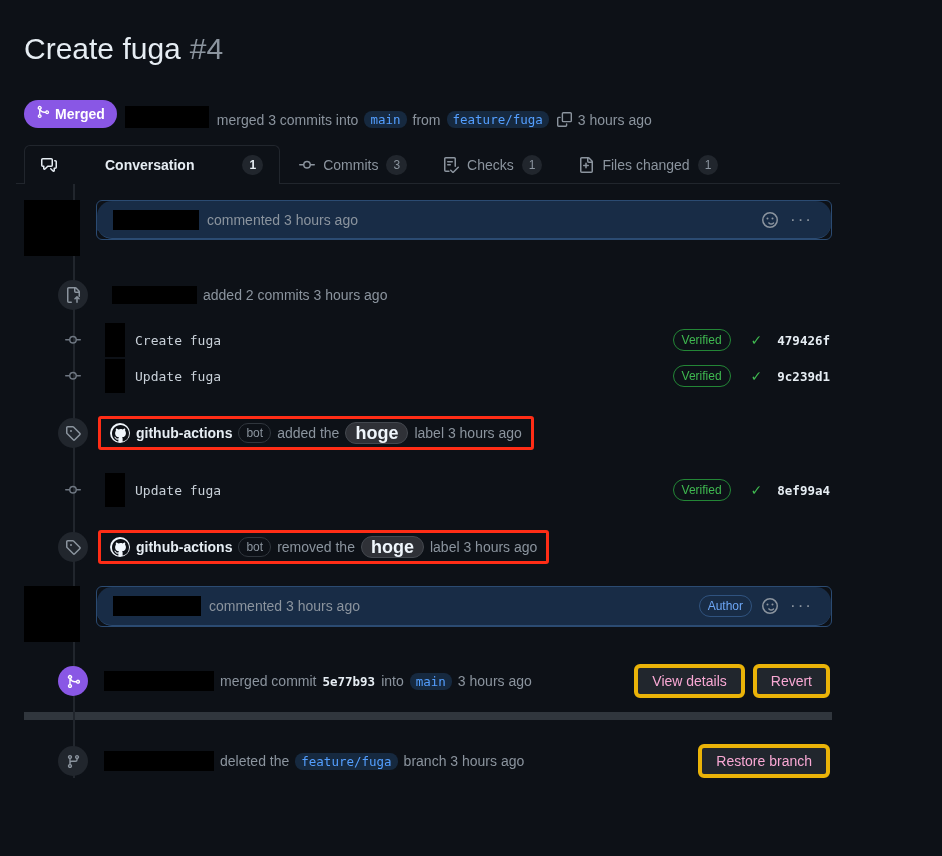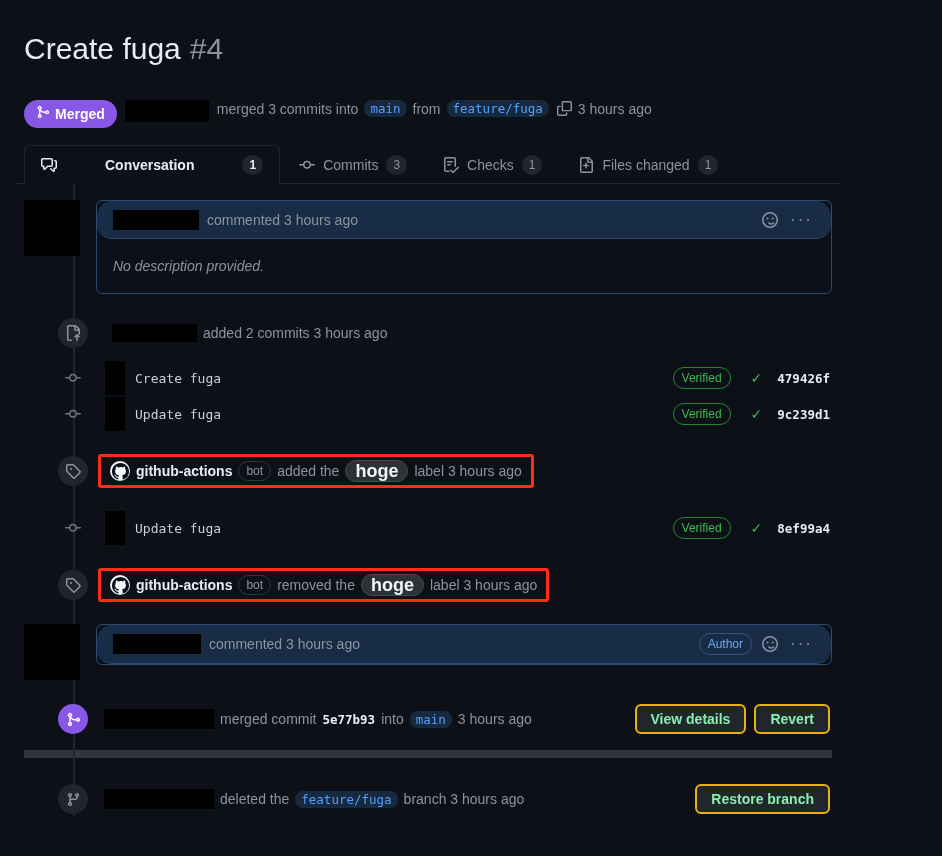--- a/index.html
+++ b/index.html
@@ -15,21 +15,21 @@
 
   
   .title-row { padding: 10px 8px 0 8px; }
   .pr-title {
     font-size: 30px; font-weight: 400; line-height: 38px;
     color: #e6edf3; display: flex; align-items: baseline; gap: 9px;
   }
   .pr-number { color: #8b949e; font-weight: 400; }
 
   
-  .subhead { display: flex; align-items: flex-start; gap: 8px; padding: 12px 8px 0 8px; }
+  .subhead { display: flex; align-items: flex-end; gap: 8px; padding: 12px 8px 0 8px; }
   .state-badge {
     display: inline-flex; align-items: center; gap: 5px;
     background: #8957e5; color: #fff;
     border-radius: 999px; padding: 5px 12px;
     font-size: 14px; font-weight: 600; line-height: 18px;
   }
   .redact { background: #000; display: inline-block; vertical-align: middle; }
   .subhead-text { font-size: 14px; color: #8b949e; display: flex; align-items: center; gap: 6px; }
   .branch-chip {
     background: #16293f; color: #549fff;
@@ -123,22 +123,22 @@
   .commit-dot { width: 30px; flex: 0 0 30px; margin-left: 26px; display: flex;
                 align-items: center; justify-content: center; color: #6e7681; z-index: 2; }
   .commit-av { width: 20px; height: 24px; background: #000; flex: 0 0 20px; margin-left: 17px; }
   .commit-msg { margin-left: 10px; font-family: "DejaVu Sans Mono", monospace;
                 font-size: 13px; color: #c9d1d9; flex: 1; }
   .verified { border: 1px solid #238636; color: #3fb950; border-radius: 999px;
               padding: 1px 8px; font-size: 12px; line-height: 18px; font-weight: 500; }
   .check { color: #3fb950; margin: 0 7px 0 12px; font-size: 14px; }
 
   .btn {
-    background: #21262d; border: 2px solid #eab308; color: #86efac;
-    border-radius: 6px; padding: 5px 14px; font-size: 14px; font-weight: 700;
+    background: #21262d; border: 4px solid #eab308; color: #f9a8d4;
+    border-radius: 6px; padding: 5px 14px; font-size: 14px; font-weight: 400;
     font-family: "Liberation Sans", sans-serif; cursor: pointer;
   }
   .row-right { margin-left: auto; display: flex; gap: 8px; align-items: center; padding-right: 2px; }
   .sub-note { font-size: 12px; color: #8b949e; margin-left: 88px; margin-top: -4px; }
   .divider { height: 8px; background: #30363d; margin: 14px 0 0 0; border-radius: 0; }
 </style>
 </head>
 <body>
 
 <div class="page">
@@ -225,21 +225,20 @@
           <span class="redact" style="width:86px;height:20px;"></span>
           <span>commented 3 hours ago</span>
           <span class="spacer"></span>
           <span class="head-ico">
             <svg width="16" height="16" viewBox="0 0 16 16" fill="currentColor">
                 <path d="M8 0a8 8 0 1 1 0 16A8 8 0 0 1 8 0ZM1.5 8a6.5 6.5 0 1 0 13 0 6.5 6.5 0 0 0-13 0Zm4.879 2.377a.75.75 0 0 1 1.06 0 2.5 2.5 0 0 0 3.536 0 .75.75 0 0 1 1.06 1.06 4 4 0 0 1-5.656 0 .75.75 0 0 1 0-1.06ZM6.5 6.5a1 1 0 1 1-2 0 1 1 0 0 1 2 0Zm5 0a1 1 0 1 1-2 0 1 1 0 0 1 2 0Z"></path>
               </svg>
           </span>
           <span class="head-ico kebab">···</span>
         </div>
-        <div class="comment-body muted">No description provided.</div>
       </div>
     </div>
 
     <div class="event" style="margin-top:22px;gap:8px;">
       <div class="event-ico">
         <svg width="16" height="16" viewBox="0 0 16 16" fill="currentColor">
             <path d="M2 1.75C2 .784 2.784 0 3.75 0h6.586c.464 0 .909.184 1.237.513l2.914 2.914c.329.328.513.773.513 1.237v4.586a.75.75 0 0 1-1.5 0V6h-2.75A1.75 1.75 0 0 1 9 4.25V1.5H3.75a.25.25 0 0 0-.25.25v12.5c0 .138.112.25.25.25h2.5a.75.75 0 0 1 0 1.5h-2.5A1.75 1.75 0 0 1 2 14.25Zm8.5-.188V4.25c0 .138.112.25.25.25h2.688l-.011-.013-2.914-2.914ZM12 16a.75.75 0 0 1-.75-.75v-3.69l-.72.72a.75.75 0 1 1-1.06-1.06l2-2a.75.75 0 0 1 1.06 0l2 2a.75.75 0 1 1-1.06 1.06l-.72-.72v3.69A.75.75 0 0 1 12 16Z"></path>
           </svg>
       </div>
       <div class="event-text">

